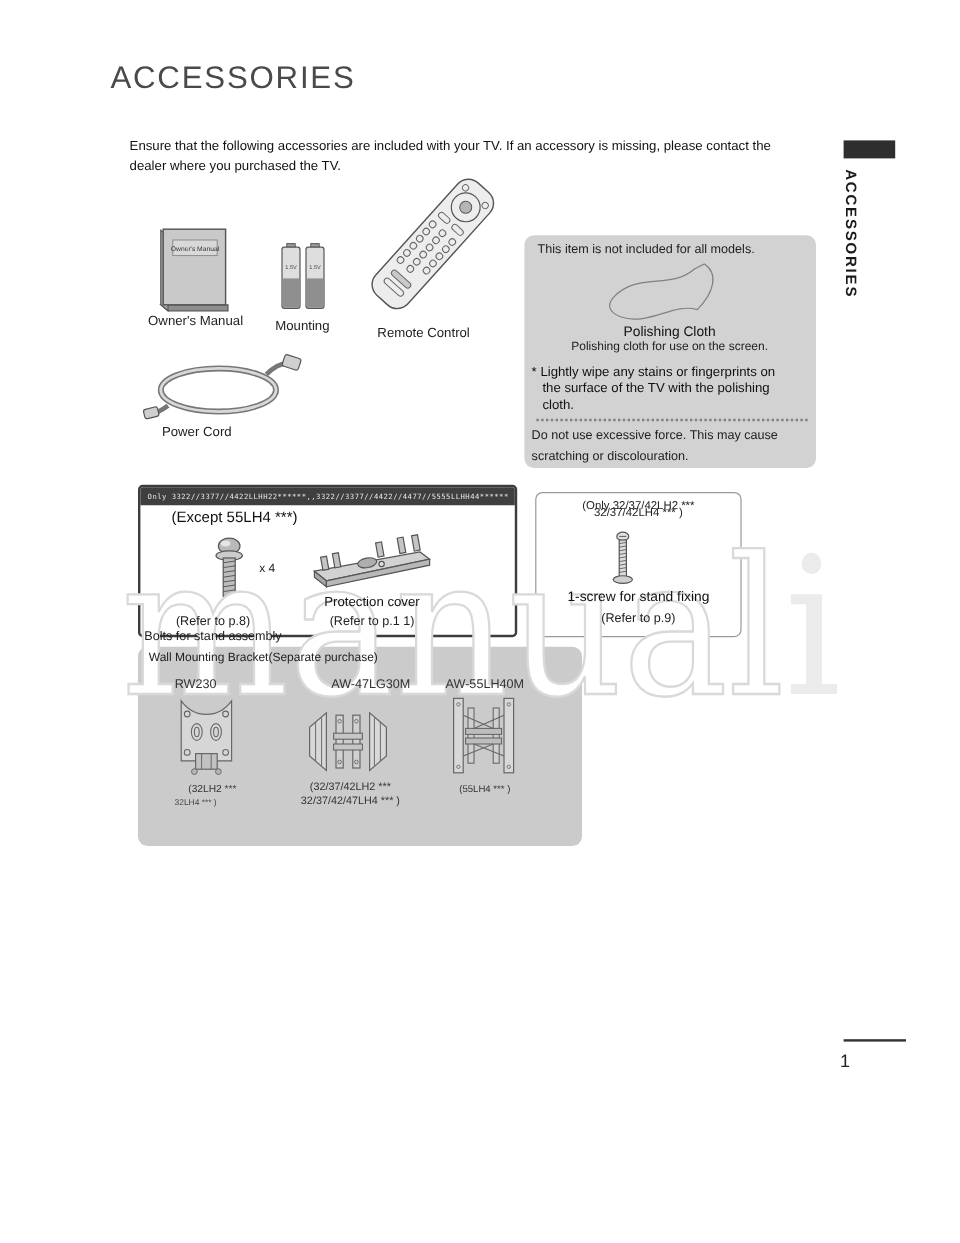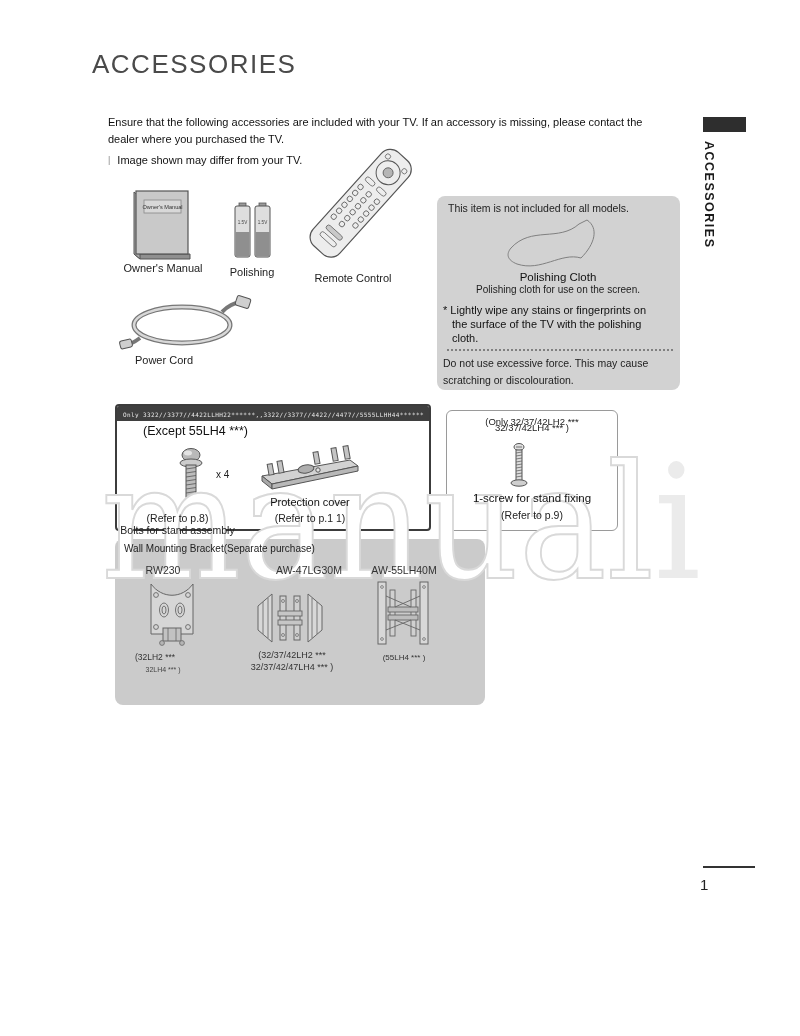--- a/index.html
+++ b/index.html
@@ -48,44 +48,41 @@
 </style>
 </head>
 <body>
 
 <div class="page">
 
   <div class="txt title" style="left:92px; top:49px;">ACCESSORIES</div>
 
   <div class="txt body-line" style="left:108px; top:116px;">Ensure that the following accessories are included with your TV. If an accessory is missing, please contact the</div>
   <div class="txt body-line" style="left:108px; top:133px;">dealer where you purchased the TV.</div>
-  <div class="txt" style="left:108px; top:150px;">
-    <span class="note-marker">|</span><span class="body-line">Image shown may differ from your TV.</span>
-  </div>
 
   <svg class="drawing" style="left:128px; top:188px;" width="66" height="74" viewBox="0 0 66 74">
     <polygon points="6,66 12,71 62,71 62,66" fill="#8f8f8f" stroke="#555" stroke-width="1"></polygon>
     <polygon points="6,4 6,66 12,71 12,9" fill="#a8a8a8" stroke="#555" stroke-width="1"></polygon>
     <rect x="8" y="3" width="52" height="63" fill="#c9c9c9" stroke="#555" stroke-width="1.2"></rect>
     <rect x="16" y="12" width="37" height="13" fill="#d8d8d8" stroke="#888" stroke-width="0.8"></rect>
     <text x="34.5" y="21" font-size="5.6" text-anchor="middle" fill="#333" font-family="Liberation Sans, sans-serif">Owner's Manual</text>
   </svg>
   <div class="txt item-label" style="left:103px; top:262px; width:120px;">Owner's Manual</div>
 
   <svg class="drawing" style="left:233px; top:202px;" width="40" height="58" viewBox="0 0 40 58">
     <rect x="6" y="1" width="7" height="4" fill="#9a9a9a" stroke="#555" stroke-width="0.8"></rect>
     <rect x="2" y="4" width="15" height="51" rx="2" fill="#dedede" stroke="#555" stroke-width="1"></rect>
     <rect x="2.6" y="30" width="13.8" height="24.4" fill="#8f8f8f"></rect>
     <text x="9.5" y="22" font-size="4.6" text-anchor="middle" fill="#444" font-family="Liberation Sans, sans-serif">1.5V</text>
     <rect x="26" y="1" width="7" height="4" fill="#9a9a9a" stroke="#555" stroke-width="0.8"></rect>
     <rect x="22" y="4" width="15" height="51" rx="2" fill="#dedede" stroke="#555" stroke-width="1"></rect>
     <rect x="22.6" y="30" width="13.8" height="24.4" fill="#8f8f8f"></rect>
     <text x="29.5" y="22" font-size="4.6" text-anchor="middle" fill="#444" font-family="Liberation Sans, sans-serif">1.5V</text>
   </svg>
-  <div class="txt item-label" style="left:202px; top:266px; width:100px;">Polishing</div>
+  <div class="txt item-label" style="left:202px; top:266px; width:100px;">Mounting</div>
 
   <svg class="drawing" style="left:295px; top:138px;" width="130" height="132" viewBox="0 0 130 132">
     <g transform="rotate(42 65 66)">
       <rect x="47" y="2" width="36" height="126" rx="12" fill="#ededed" stroke="#555" stroke-width="1.2"></rect>
       <circle cx="65" cy="24" r="12" fill="none" stroke="#555" stroke-width="1"></circle>
       <circle cx="65" cy="24" r="5" fill="#b5b5b5" stroke="#555" stroke-width="0.8"></circle>
       <circle cx="54" cy="12" r="2.6" fill="none" stroke="#666" stroke-width="0.8"></circle>
       <circle cx="76" cy="12" r="2.6" fill="none" stroke="#666" stroke-width="0.8"></circle>
       <rect x="52" y="40" width="11" height="5" rx="2.5" fill="none" stroke="#666" stroke-width="0.8"></rect>
       <rect x="67" y="40" width="11" height="5" rx="2.5" fill="none" stroke="#666" stroke-width="0.8"></rect>
@@ -255,21 +252,21 @@
     <rect x="22" y="10" width="5" height="46" fill="#d0d0d0" stroke="#666" stroke-width="0.9"></rect>
     <rect x="43" y="10" width="5" height="46" fill="#d0d0d0" stroke="#666" stroke-width="0.9"></rect>
     <rect x="20" y="27" width="30" height="5" fill="#bdbdbd" stroke="#666" stroke-width="0.9"></rect>
     <rect x="20" y="35" width="30" height="5" fill="#bdbdbd" stroke="#666" stroke-width="0.9"></rect>
     <line x1="18" y1="16" x2="43" y2="27" stroke="#666" stroke-width="0.9"></line>
     <line x1="52" y1="16" x2="27" y2="27" stroke="#666" stroke-width="0.9"></line>
     <line x1="18" y1="50" x2="43" y2="40" stroke="#666" stroke-width="0.9"></line>
     <line x1="52" y1="50" x2="27" y2="40" stroke="#666" stroke-width="0.9"></line>
   </svg>
 
-  <div class="txt center-col" style="left:110px; top:652px; width:90px; font-size:8.5px; color:#333;">(32LH2 ***</div>
+  <div class="txt center-col" style="left:132px; top:652px; width:90px; font-size:8.5px; color:#333;">(32LH2 ***</div>
   <div class="txt center-col" style="left:118px; top:666px; width:90px; font-size:7px; color:#444;">32LH4 *** )</div>
   <div class="txt center-col" style="left:237px; top:650px; width:110px; font-size:9px; color:#333;">(32/37/42LH2 ***</div>
   <div class="txt center-col" style="left:237px; top:662px; width:110px; font-size:9px; color:#333;">32/37/42/47LH4 *** )</div>
   <div class="txt center-col" style="left:349px; top:653px; width:110px; font-size:8px; color:#333;">(55LH4 *** )</div>
 
   <svg class="watermark" style="left:95px; top:428px;" width="625" height="165" viewBox="0 0 625 165">
     <text x="6" y="150" font-family="DejaVu Serif, serif" font-size="160" textLength="600" lengthAdjust="spacingAndGlyphs"><tspan fill="#ffffff" stroke="#d9d9d9" stroke-width="2">manual</tspan><tspan fill="#ebebeb" stroke="none">i</tspan></text>
   </svg>
 
   <div class="box sidebar-tab" style="left:703px; top:117px; width:43px; height:15px;"></div>

